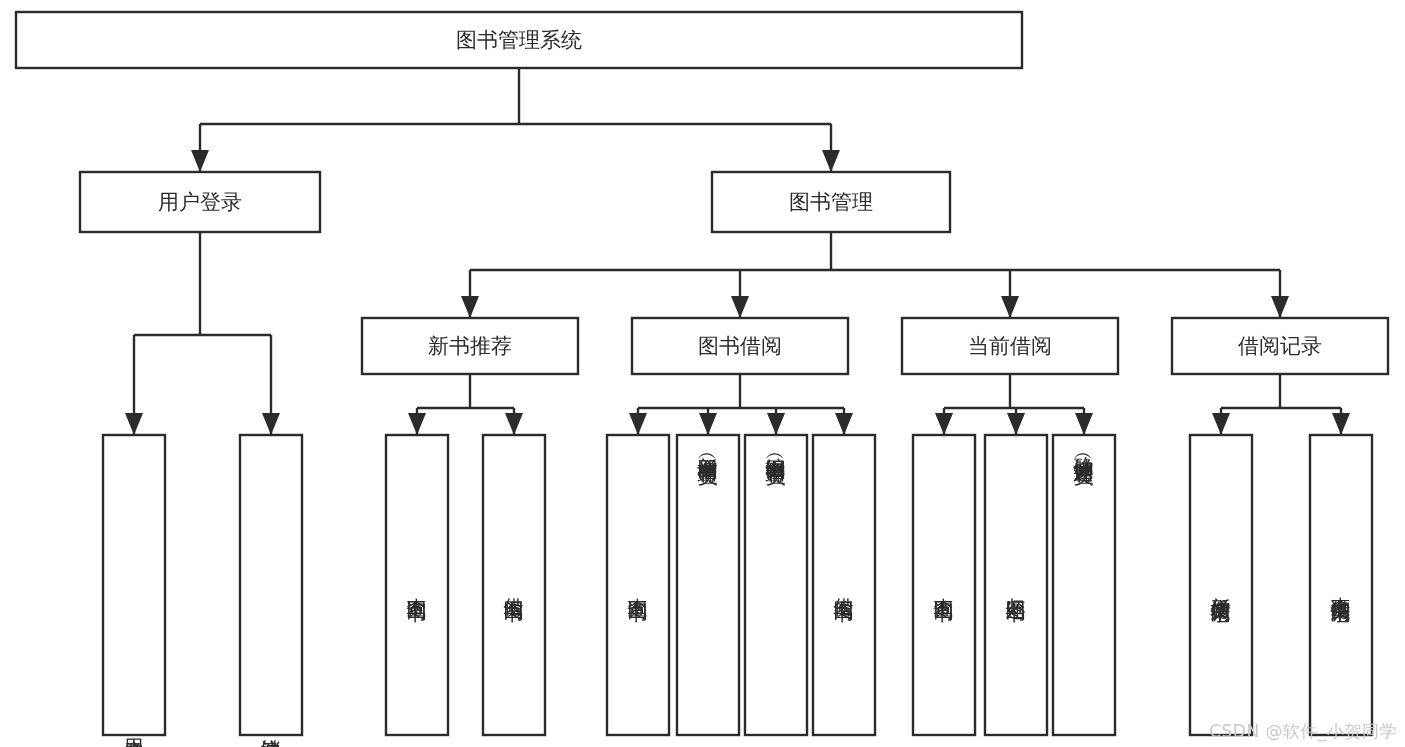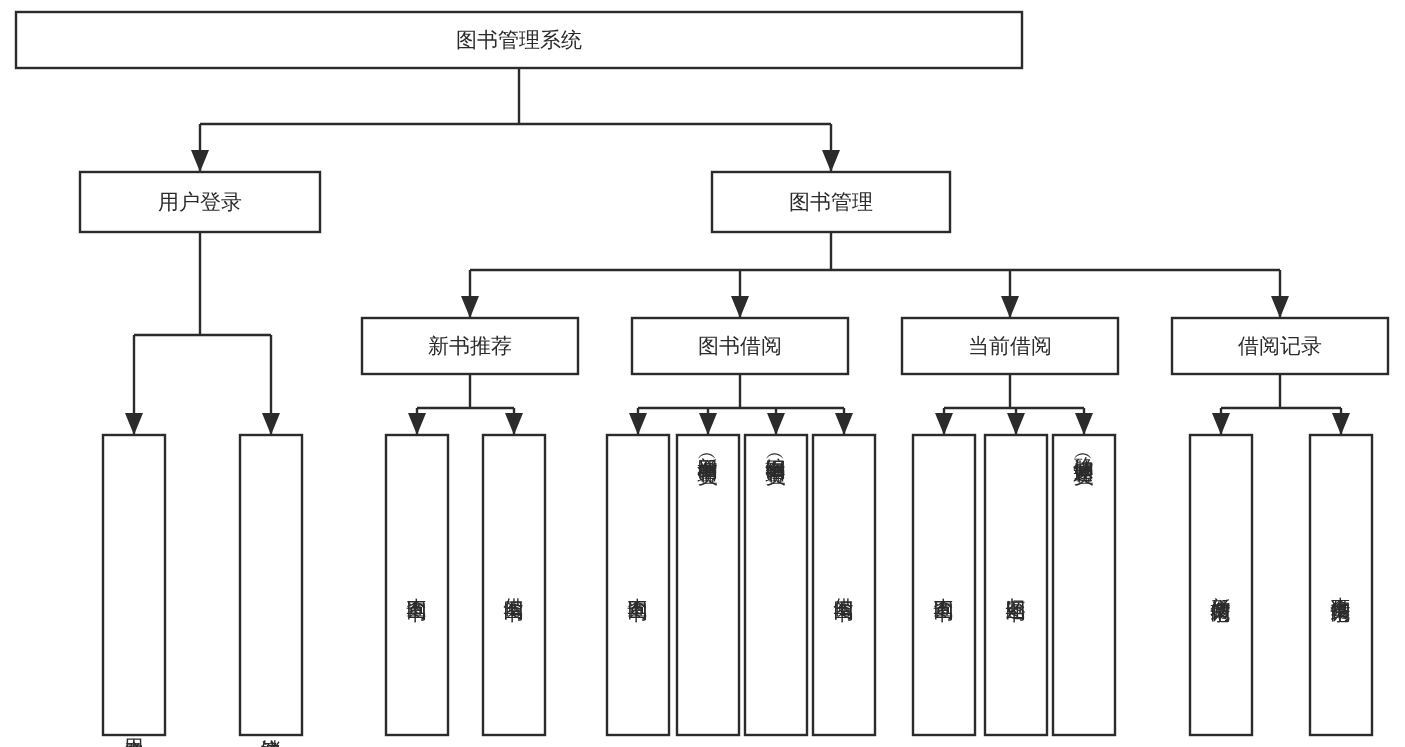--- a/index.html
+++ b/index.html
@@ -213,14 +213,15 @@
       <div class="leaf-label" style="left: 677px; width: 62px; top: 441px; height: 288px; justify-content: flex-start; display: flex; align-items: center;">新增图书（管理员）</div>
       <div class="leaf-label" style="left: 745px; width: 62px; top: 441px; height: 288px; justify-content: flex-start; display: flex; align-items: center;">编辑图书（管理员）</div>
       <div class="leaf-label" style="left: 813px; width: 62px; top: 441px; height: 288px; display: flex; justify-content: center; align-items: center;">借阅图书</div>
       <div class="leaf-label" style="left: 913px; width: 62px; top: 441px; height: 288px; display: flex; justify-content: center; align-items: center;">查询图书</div>
       <div class="leaf-label" style="left: 985px; width: 62px; top: 441px; height: 288px; display: flex; justify-content: center; align-items: center;">归还图书</div>
       <div class="leaf-label" style="left: 1053px; width: 62px; top: 441px; height: 288px; justify-content: flex-start; display: flex; align-items: center;">确认归还（管理员）</div>
       <div class="leaf-label" style="left: 1190px; width: 62px; top: 441px; height: 288px; display: flex; justify-content: center; align-items: center;">新增借阅记录</div>
       <div class="leaf-label" style="left: 1310px; width: 62px; top: 441px; height: 288px; display: flex; justify-content: center; align-items: center;">查询借阅记录</div>
     </div>
 
+  <div id="watermark">CSDN @软件_小贺同学</div>
 
 </div>
 
 </body></html>

